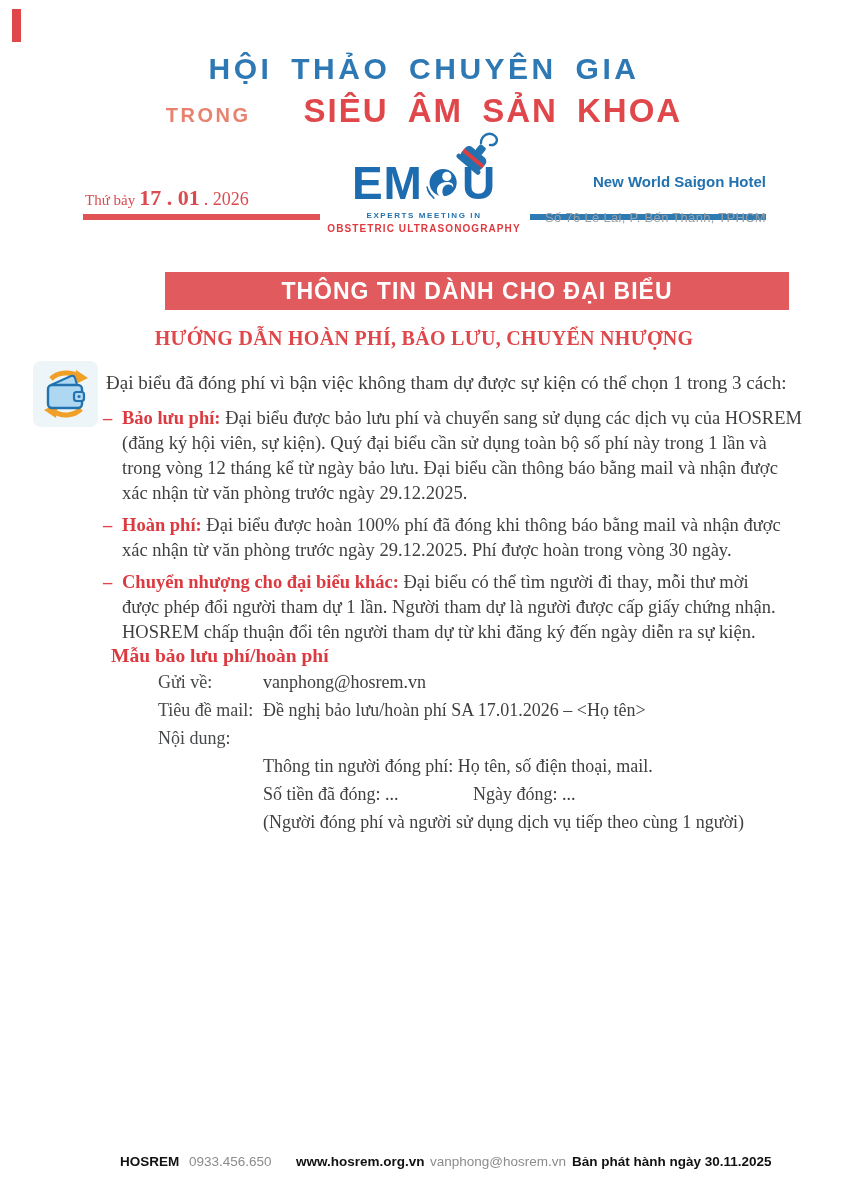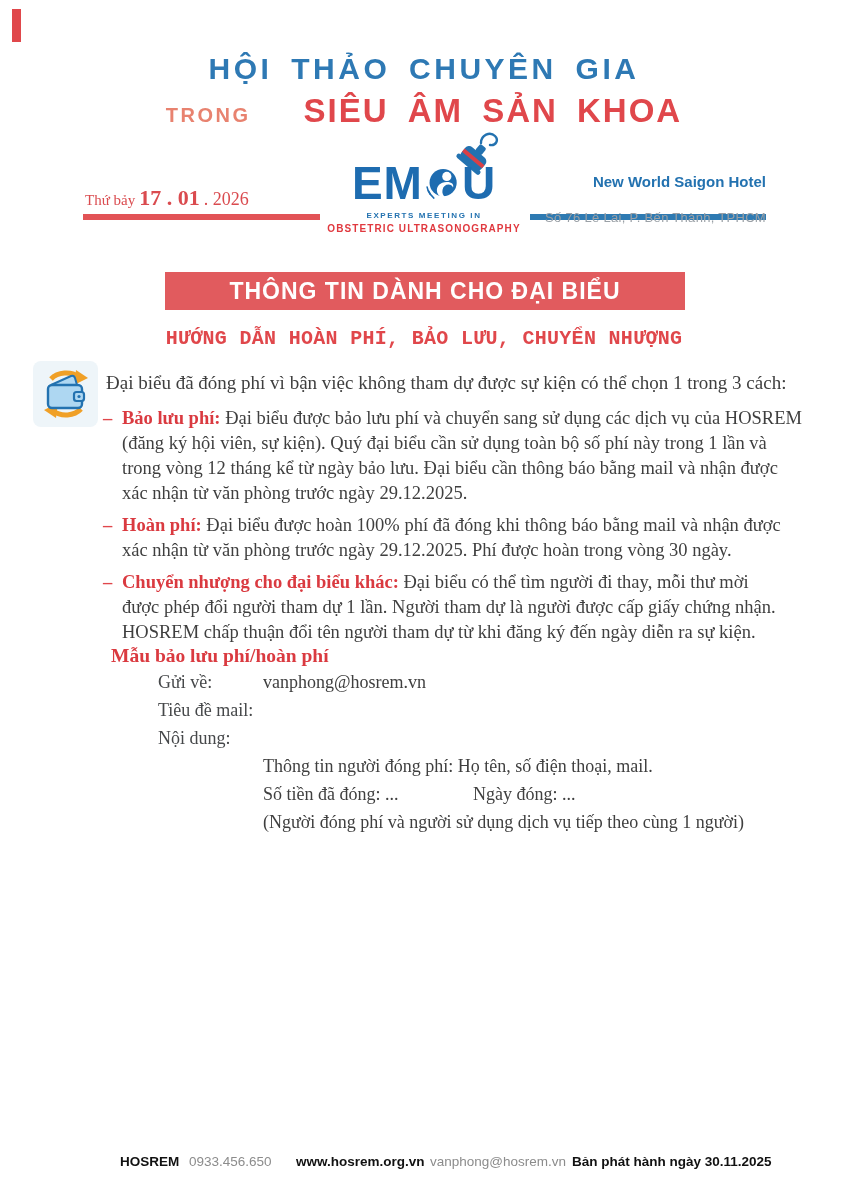--- a/index.html
+++ b/index.html
@@ -41,26 +41,26 @@
         font-size:46px;line-height:1;color:#1e6cb0;letter-spacing:1px;white-space:nowrap;}
   .logo .o-circle{display:inline-block;width:37px;height:37px;vertical-align:-4px;margin:0 1px;}
   .logo .tag1{position:absolute;left:0;top:81px;width:100%;text-align:center;
         font-family:"Liberation Sans","DejaVu Sans",sans-serif;font-weight:bold;
         font-size:8px;letter-spacing:1.6px;color:#2372b0;}
   .logo .tag2{position:absolute;left:0;top:93px;width:100%;text-align:center;
         font-family:"Liberation Sans","DejaVu Sans",sans-serif;font-weight:bold;
         font-size:10px;letter-spacing:1.1px;color:#e0393f;}
 
   
-  .banner{position:absolute;left:165px;top:272px;width:520px;height:38px;background:#e15b5e;
+  .banner{position:absolute;left:165px;top:272px;width:624px;height:38px;background:#e15b5e;
           text-align:center;}
   .banner span{font-family:"Liberation Sans","DejaVu Sans",sans-serif;font-weight:bold;
           font-size:23px;letter-spacing:1px;line-height:38px;color:#ffffff;}
   .subtitle{position:absolute;left:0;top:327px;width:100%;text-align:center;
-          font-family:Liberation Mono, monospace;font-weight:bold;
+          font-family:Liberation Serif, serif;font-weight:bold;
           font-size:20px;letter-spacing:.3px;color:#e0474b;}
 
   
   .icon-tile{position:absolute;left:33px;top:361px;width:65px;height:66px;background:#eef5f9;
           border-radius:8px;display:flex;align-items:center;justify-content:center;}
 
   
   .intro{position:absolute;left:106px;top:372px;font-size:19px;color:#3f3f3f;white-space:nowrap;}
   .policy{position:absolute;left:103px;top:406px;width:680px;margin:0;padding:0;list-style:none;}
   .policy li{position:relative;padding-left:19px;margin:0 0 7px 0;font-size:18.5px;line-height:25px;
@@ -167,20 +167,21 @@
 
   <div class="tpl-heading">Mẫu bảo lưu phí/hoàn phí</div>
 
   <div class="tpl-rows">
     <div class="tpl-row">
       <span class="rl">Gửi về:</span>
       <span class="rv">vanphong@hosrem.vn</span>
     </div>
     <div class="tpl-row">
       <span class="rl">Tiêu đề mail:</span>
+      <span class="rv">Đề nghị bảo lưu/hoàn phí SA 17.01.2026 – &lt;Họ tên&gt;</span>
     </div>
     <div class="tpl-row">
       <span class="rl">Nội dung:</span>
     </div>
   </div>
 
   <div class="tpl-extra">
     <div>Thông tin người đóng phí: Họ tên, số điện thoại, mail.</div>
     <div><span class="half">Số tiền đã đóng: ...</span><span>Ngày đóng: ...</span></div>
     <div>(Người đóng phí và người sử dụng dịch vụ tiếp theo cùng 1 người)</div>

